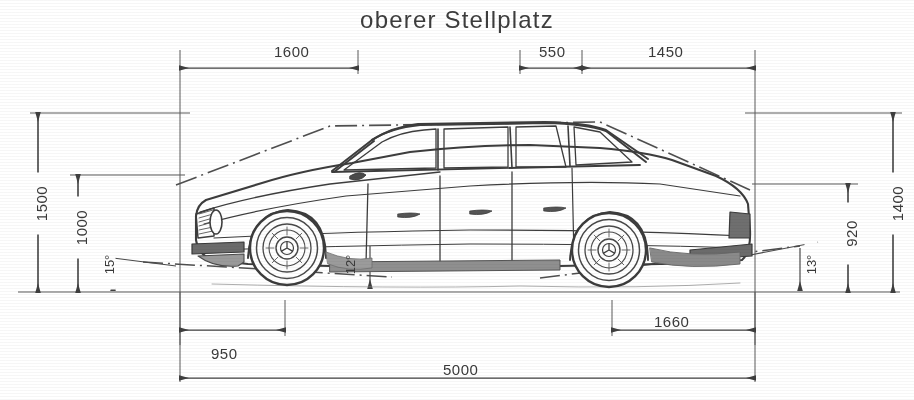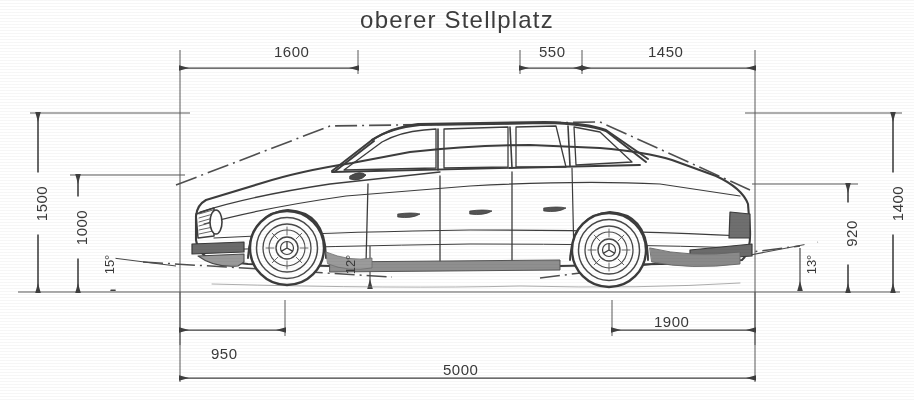--- a/index.html
+++ b/index.html
@@ -272,21 +272,21 @@
   <div class="dimtext" style="left:536px;top:44px;text-align:center;">550</div>
   <div class="dimtext" style="left:645px;top:44px;text-align:center;">1450</div>
 
   <div class="dimtext vert" style="left:10px;top:196px;width:56px;text-align:center;">1500</div>
   <div class="dimtext vert" style="left:50px;top:220px;width:56px;text-align:center;">1000</div>
 
   <div class="dimtext vert" style="left:866px;top:196px;width:56px;text-align:center;">1400</div>
   <div class="dimtext vert" style="left:820px;top:226px;width:56px;text-align:center;">920</div>
 
   <div class="dimtext" style="left:208px;top:314px;margin-top:32px;">950</div>
-  <div class="dimtext" style="left:651px;top:314px;">1900</div>
+  <div class="dimtext" style="left:651px;top:314px;">1660</div>
   <div class="dimtext" style="left:440px;top:362px;text-align:right;">5000</div>
 
   <div class="dimtext vert ang" style="left:84px;top:258px;width:44px;text-align:center;">15°</div>
   <div class="dimtext vert ang" style="left:325px;top:258px;width:44px;text-align:center;background:transparent;">12°</div>
   <div class="dimtext vert ang" style="left:786px;top:258px;width:44px;text-align:center;">13°</div>
 
   <div class="noise"></div>
 </div>
 
 </body></html>

